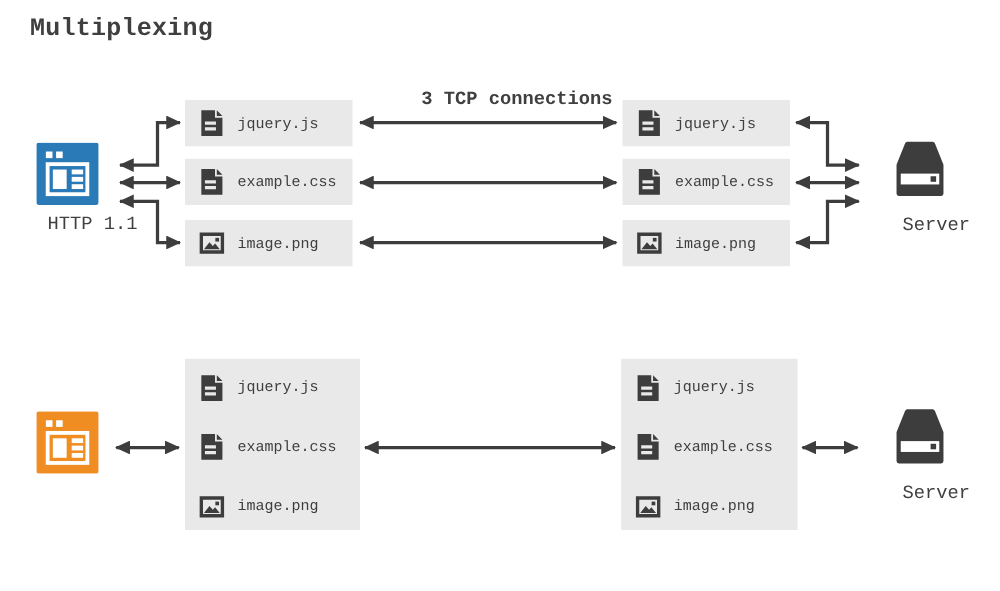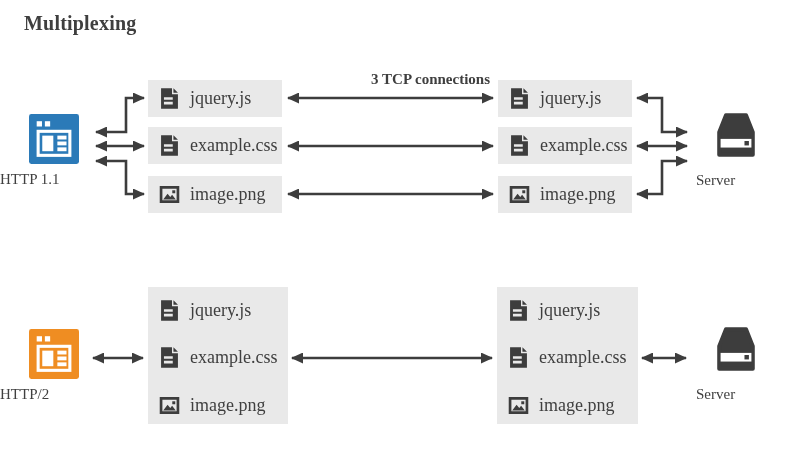--- a/index.html
+++ b/index.html
@@ -2,21 +2,21 @@
 <html style="--bg: #ffffff; --ink: #3d3d3d; --text: #3f3f3f; --box-bg: #e9e9e9; --http1: #2b7ab8; --http2: #ef8d22;"><head>
 <meta charset="utf-8">
 <style>
   html, body { margin: 0; padding: 0; }
   body { background: var(--bg, #fff); }
   .canvas {
     position: relative;
     width: 800px;
     height: 424px;
     background: var(--bg, #fff);
-    font-family: Liberation Serif, serif;
+    font-family: Liberation Mono, monospace;
     overflow: hidden;
   }
   .title {
     position: absolute; left: 24px; top: 12px; margin: 0;
     font-size: 20px; font-weight: 700; color: var(--text, #3f3f3f);
     letter-spacing: 0.2px;
   }
   .wires { position: absolute; left: 0; top: 0; }
   .wires polyline { fill: none; stroke: var(--ink, #3d3d3d); stroke-width: 2.6; }
   .node-icon { position: absolute; }
@@ -30,24 +30,24 @@
     padding-left: 10px; box-sizing: border-box;
   }
   .file-group {
     position: absolute; width: 140px; height: 141px;
     background: var(--box-bg, #e9e9e9);
     display: flex; flex-direction: column; justify-content: space-between;
     padding: 11px 0 11px 10px; box-sizing: border-box;
   }
   .file-row { display: flex; align-items: center; gap: 9px; height: 24px; }
   .icon23 { width: 23px; height: 23px; flex: 0 0 auto; }
-  .file-label { font-size: 18px; color: var(--text, #3f3f3f); white-space: nowrap; }
+  .file-label { font-size: 12px; color: var(--text, #3f3f3f); white-space: nowrap; }
   .node-label {
     position: absolute; font-size: 15px; color: var(--text, #3f3f3f);
-    text-align: left;
+    text-align: right;
   }
   .conn-label {
     position: absolute; width: 200px; text-align: right;
     font-size: 15px; font-weight: 600; color: var(--text, #3f3f3f);
   }
 </style>
 </head>
 <body>
 
 <div class="canvas">
@@ -152,21 +152,20 @@
   </div>
 
   <svg class="node-icon c-ink" style="left:710px; top:112px;" width="52" height="48">
       <use href="#sym-server" xlink:href="#sym-server"></use>
     </svg>
   <div class="node-label" style="left:696px; top:172px; width:80px;">Server</div>
 
   <svg class="node-icon c-http2" style="left:29px; top:329px;" width="50" height="50">
       <use href="#sym-browser" xlink:href="#sym-browser"></use>
     </svg>
-  <div class="node-label" style="left:0; top:386px; width:110px;">HTTP/2</div>
 
 
   <div class="file-group" style="left:148px; top:287px;">
     <div class="file-row">
       <svg class="icon23 c-ink">
           <use href="#sym-file-text" xlink:href="#sym-file-text"></use>
         </svg>
       <span class="file-label">jquery.js</span>
     </div>
     <div class="file-row">

